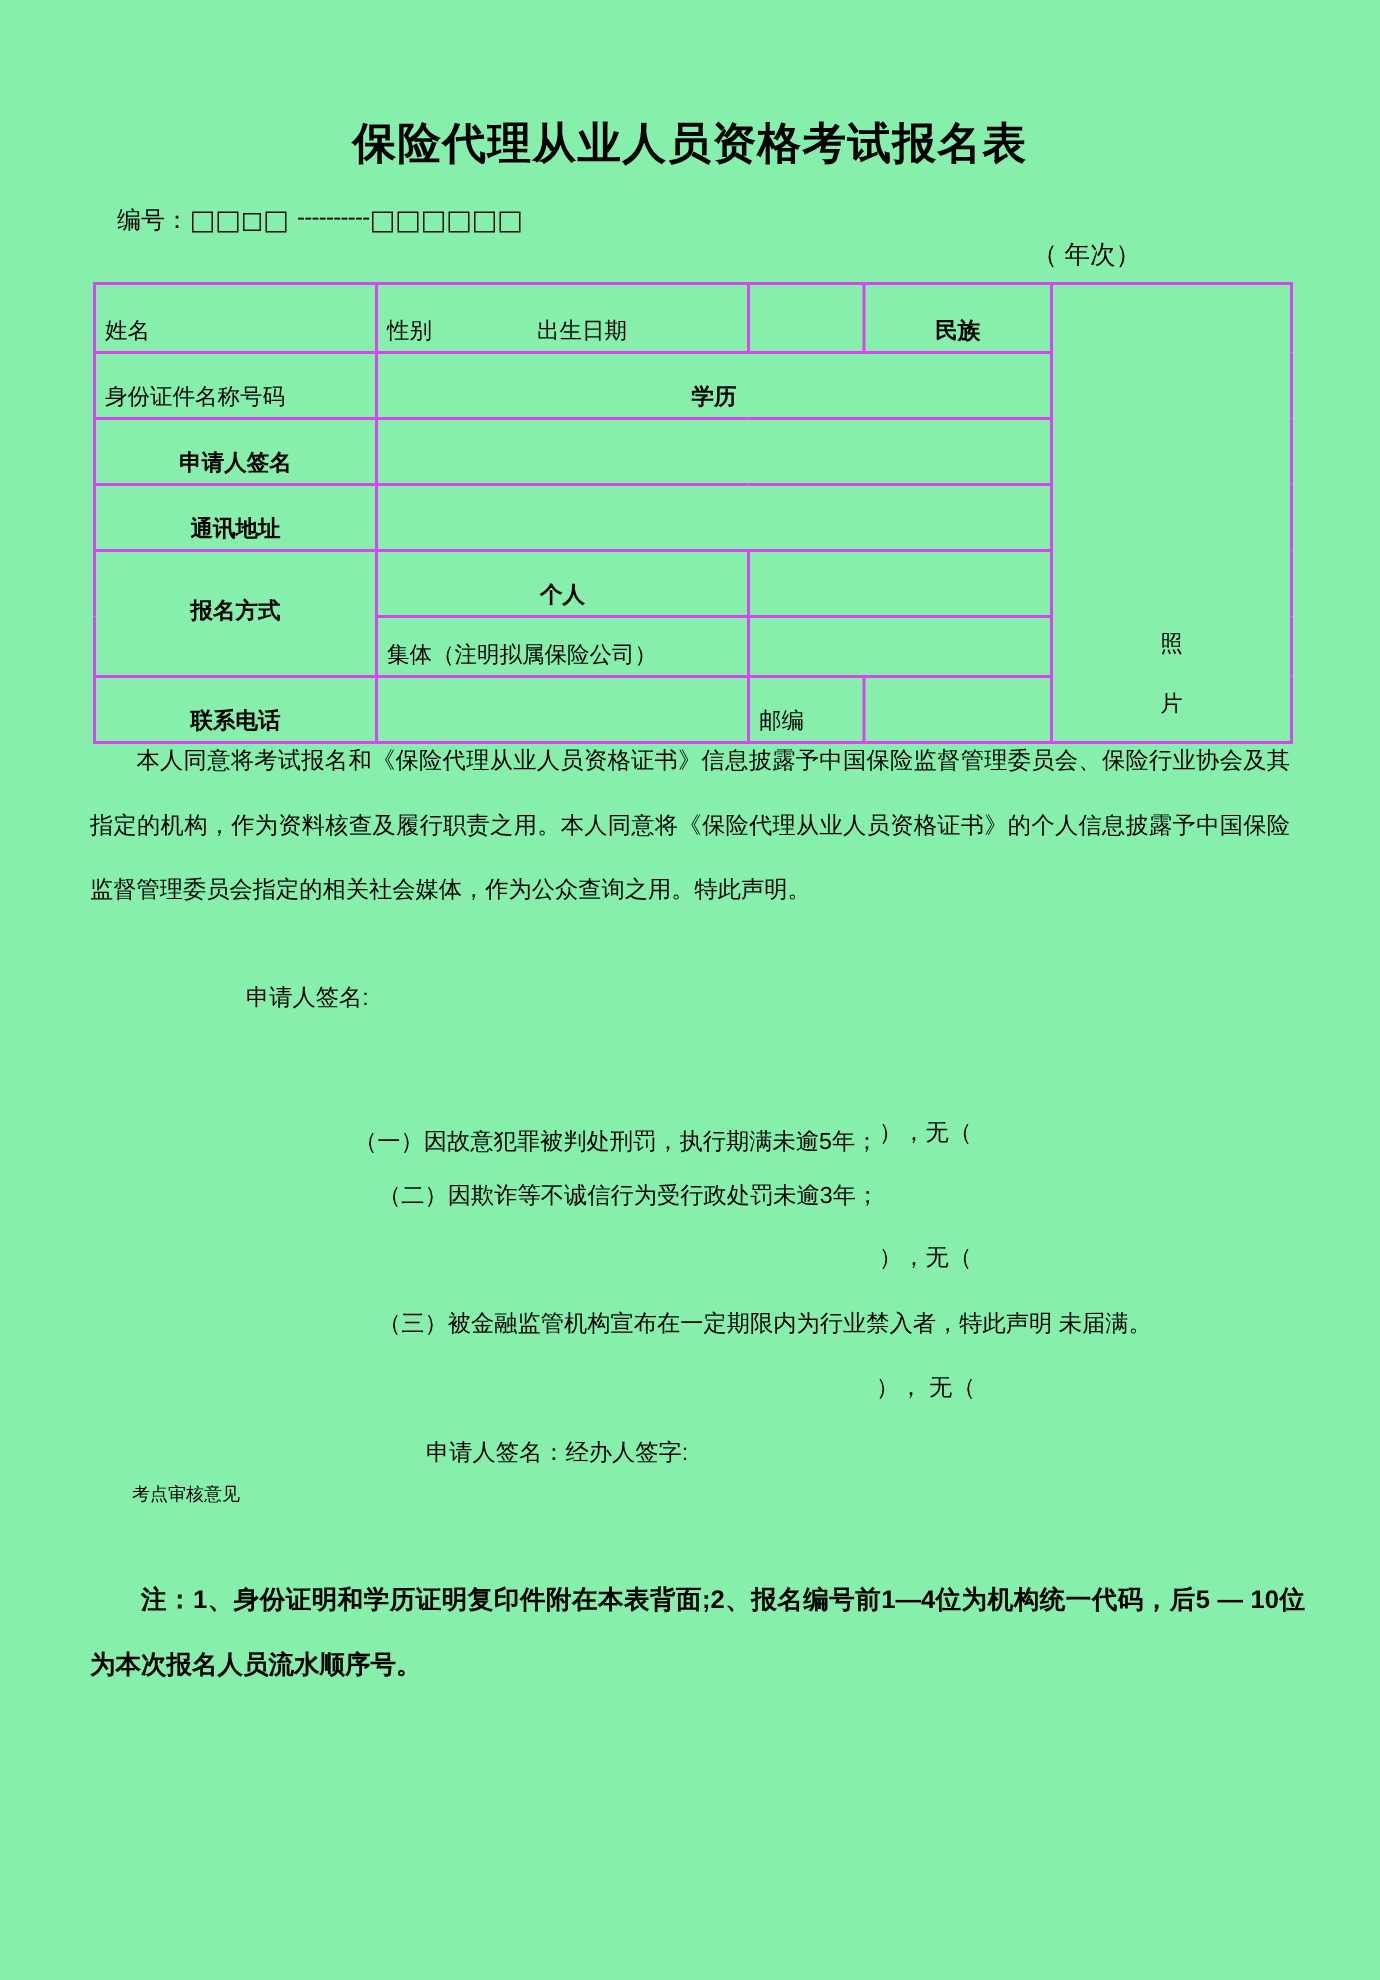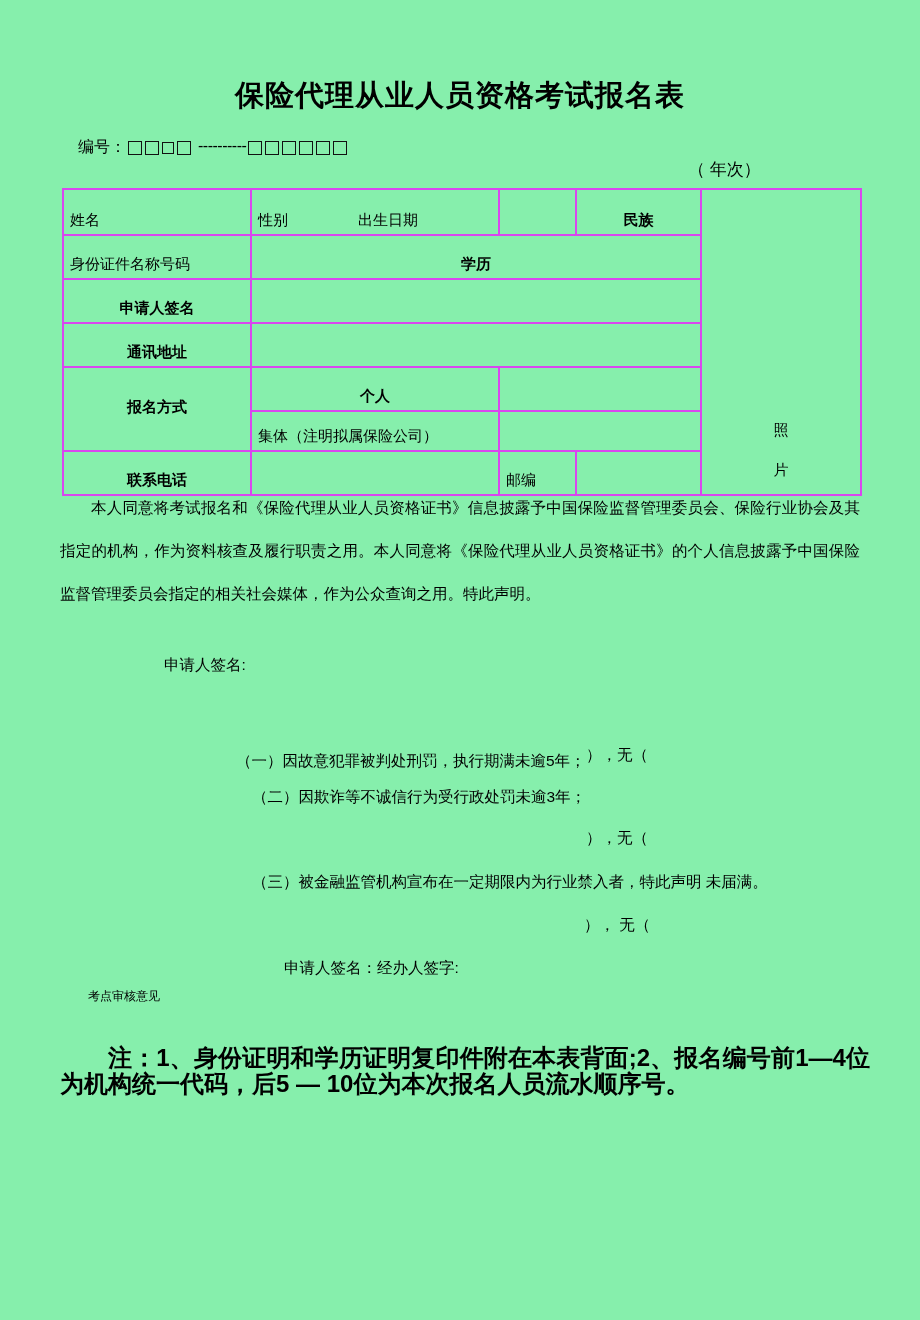--- a/index.html
+++ b/index.html
@@ -172,23 +172,23 @@
     font-size: 12px;
     white-space: nowrap;
   }
 
   
   .footer-note {
     position: absolute;
     left: 60px;
     top: 1045px;
     width: 810px;
-    font-size: 24px;
+    font-size: 17px;
     font-weight: bold;
-    line-height: 26px;
+    line-height: 43px;
     text-indent: 2em;
     text-align: justify;
   }
 </style>
 </head>
 <body>
 
 <div class="page">
 
   <div class="doc-title">保险代理从业人员资格考试报名表</div>

